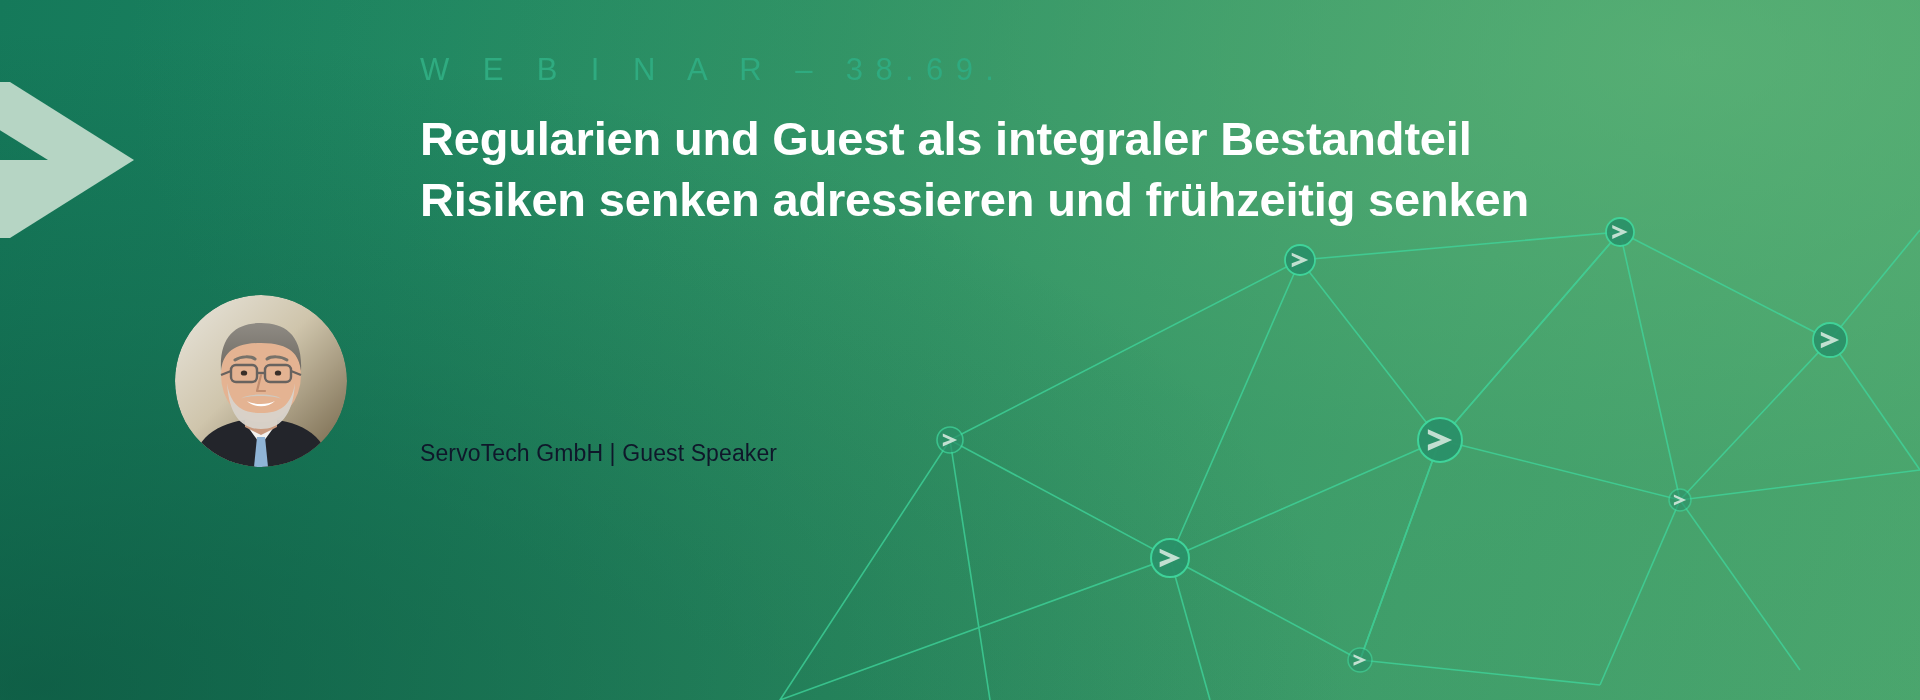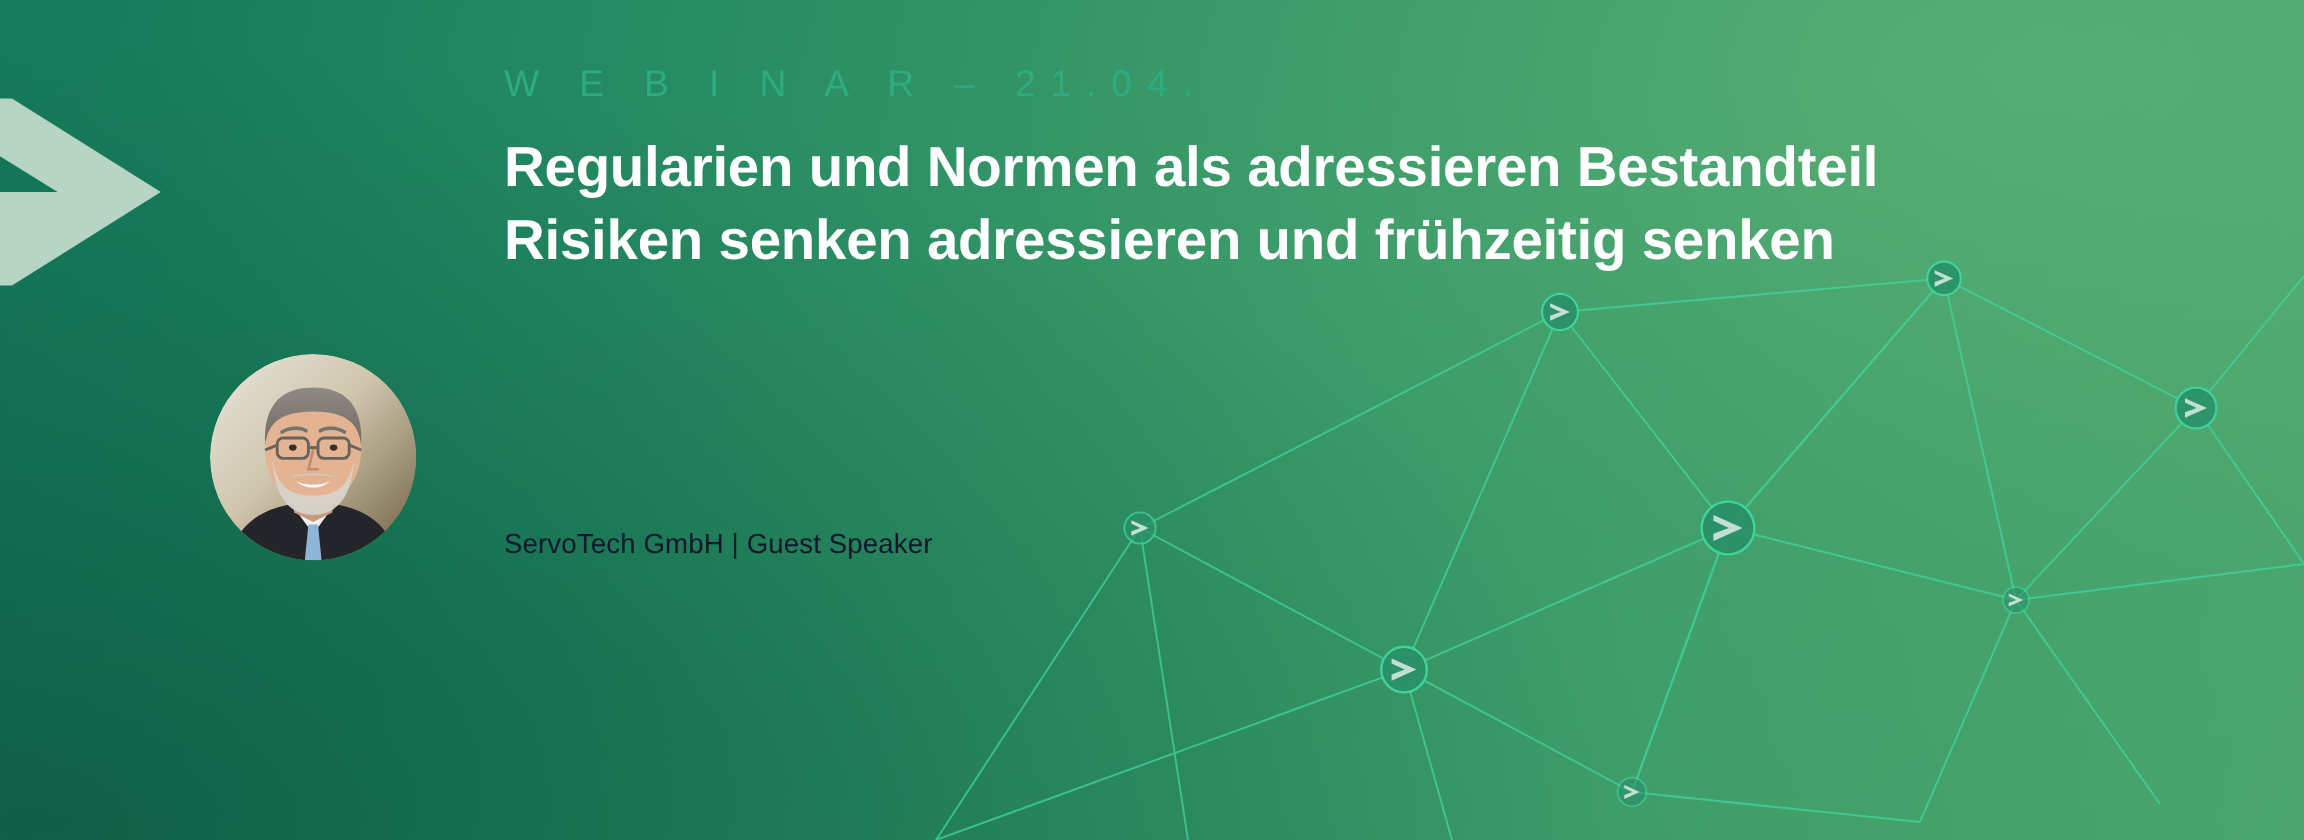--- a/index.html
+++ b/index.html
@@ -249,23 +249,23 @@
         <ellipse cx="103" cy="78" rx="3.2" ry="2.6" fill="#3a2f28"></ellipse>
         <path d="M 60 65 C 66 61 76 61 80 64" stroke="#77726a" stroke-width="3" fill="none" stroke-linecap="round"></path>
         <path d="M 92 64 C 96 61 106 61 112 65" stroke="#77726a" stroke-width="3" fill="none" stroke-linecap="round"></path>
 
         <path d="M 86 80 L 82 96 L 90 96" stroke="#c08d6f" stroke-width="2.2" fill="none" stroke-linecap="round" stroke-linejoin="round"></path>
       </g>
     </svg>
   </div>
 
   <div class="content">
-    <p class="eyebrow">W E B I N A R  –  21.04.</p>
+    <p class="eyebrow">W E B I N A R  –  38.69.</p>
     <h1 class="headline">
-      <span class="hl-line">Regularien und Normen als adressieren Bestandteil</span>
+      <span class="hl-line">Regularien und Guest als integraler Bestandteil</span>
       <span class="hl-line">Risiken senken adressieren und frühzeitig senken</span>
     </h1>
   </div>
 
   <div class="speaker-block">
     <p class="speaker-role">ServoTech GmbH | Guest Speaker</p>
   </div>
 
 </div>
 

